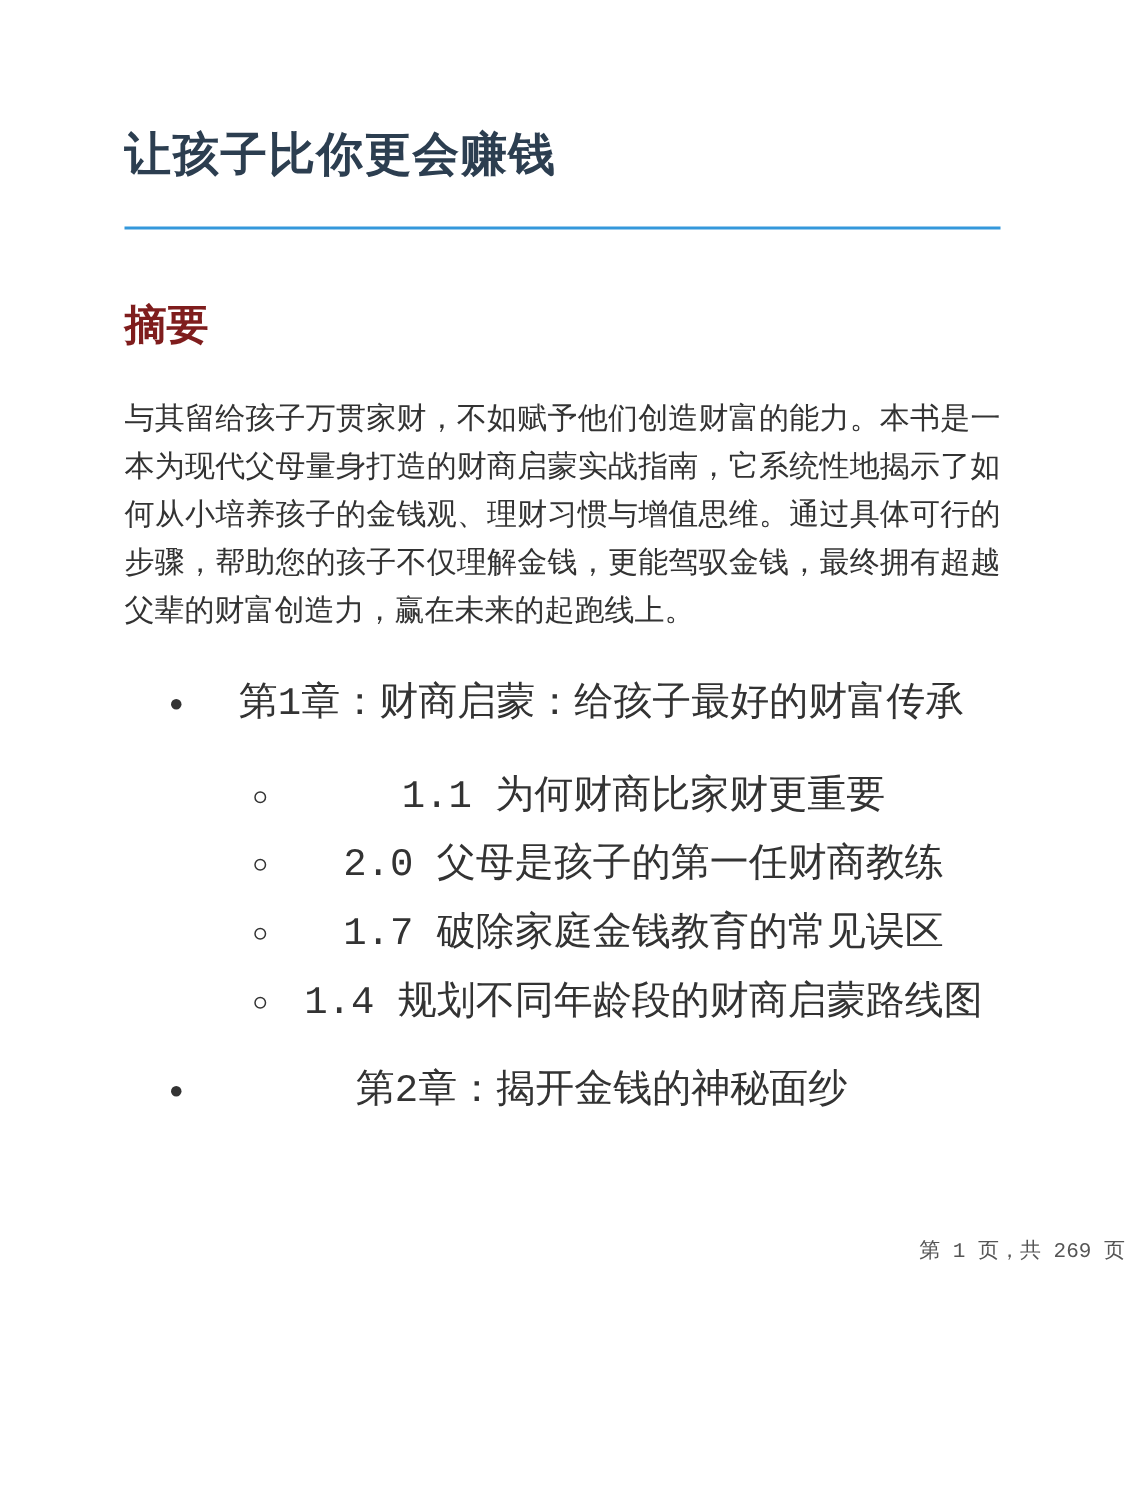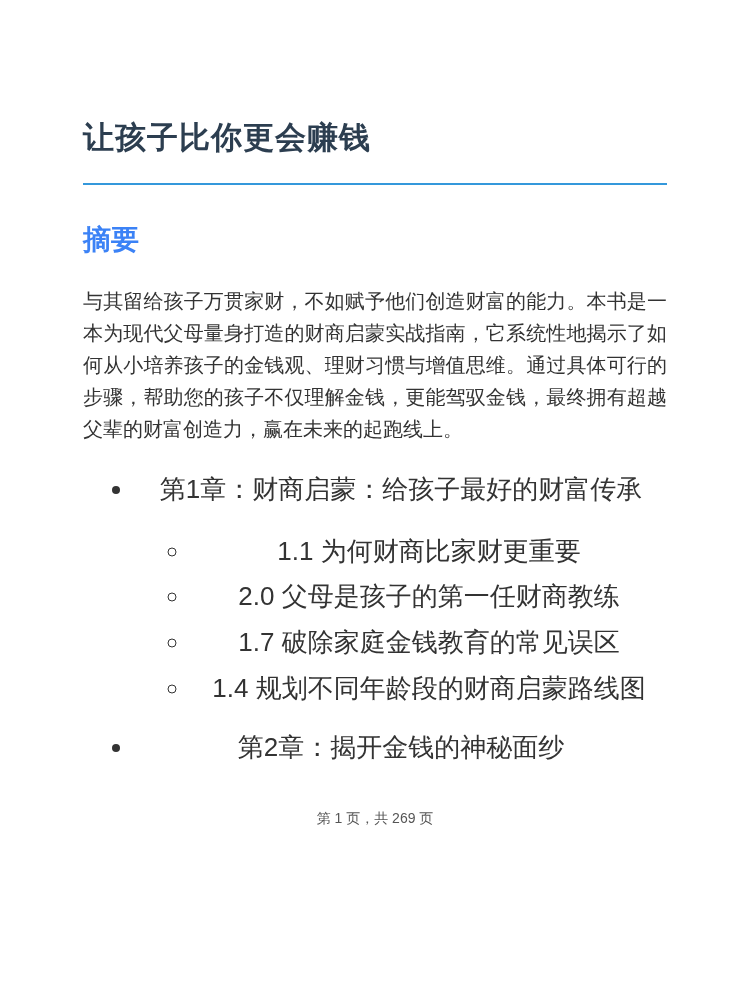--- a/index.html
+++ b/index.html
@@ -7,44 +7,44 @@
     padding: 0;
     background: #ffffff;
   }
   .page {
     position: relative;
     width: 750px;
     height: 856px;
     background: #ffffff;
     overflow: hidden;
     box-sizing: border-box;
-    padding: 116px 83px 0 83px;
-    font-family: Liberation Sans, sans-serif;
+    padding: 84px 83px 0 83px;
+    font-family: Liberation Mono, monospace;
     color: #333333;
   }
   h1.doc-title {
     margin: 0 0 24px 0;
     font-size: 31px;
     line-height: 1.4;
     font-weight: bold;
     color: #2c3e50;
     letter-spacing: 1px;
   }
   hr.title-rule {
     border: none;
     height: 2px;
     background: #3498db;
     margin: 0;
   }
   h2.section-heading {
-    margin: 36px 0 26px 0;
+    margin: 48px 0 26px 0;
     font-size: 28px;
     line-height: 1.35;
     font-weight: bold;
-    color: #3b82f6;
+    color: #7f1d1d;
   }
   h2.toc-heading {
     margin-top: 22px;
   }
   p.abstract-body {
     margin: 0;
     font-size: 20px;
     line-height: 1.6;
     color: #333333;
     text-align: justify;
@@ -65,23 +65,23 @@
     list-style: circle;
     margin: 20px 0 18px 0;
     padding-left: 56px;
   }
   li.section {
     margin: 0 0 4px 0;
   }
   .footer {
     position: absolute;
     left: 0;
-    bottom: 28px;
+    bottom: 13px;
     width: 100%;
-    text-align: center;
+    text-align: right;
     font-size: 14px;
     color: #555555;
     margin-top: 40px;
   }
 </style>
 </head>
 <body>
 
 <div class="page">
 

